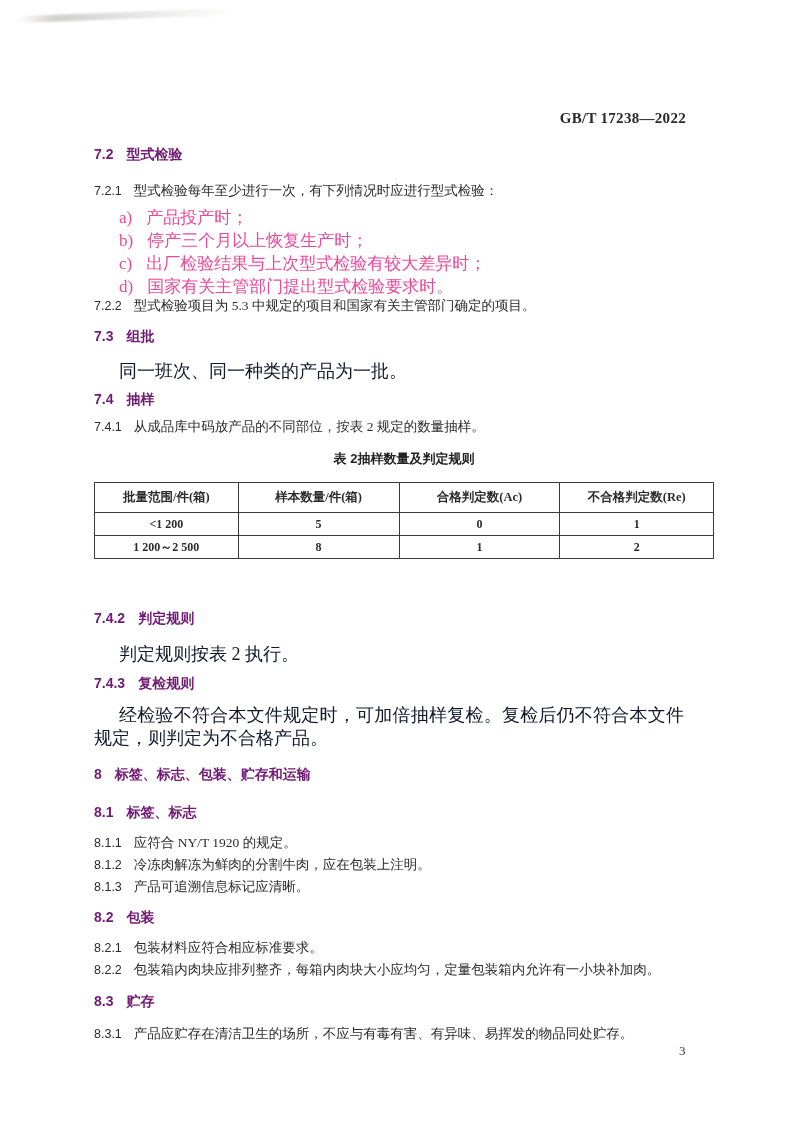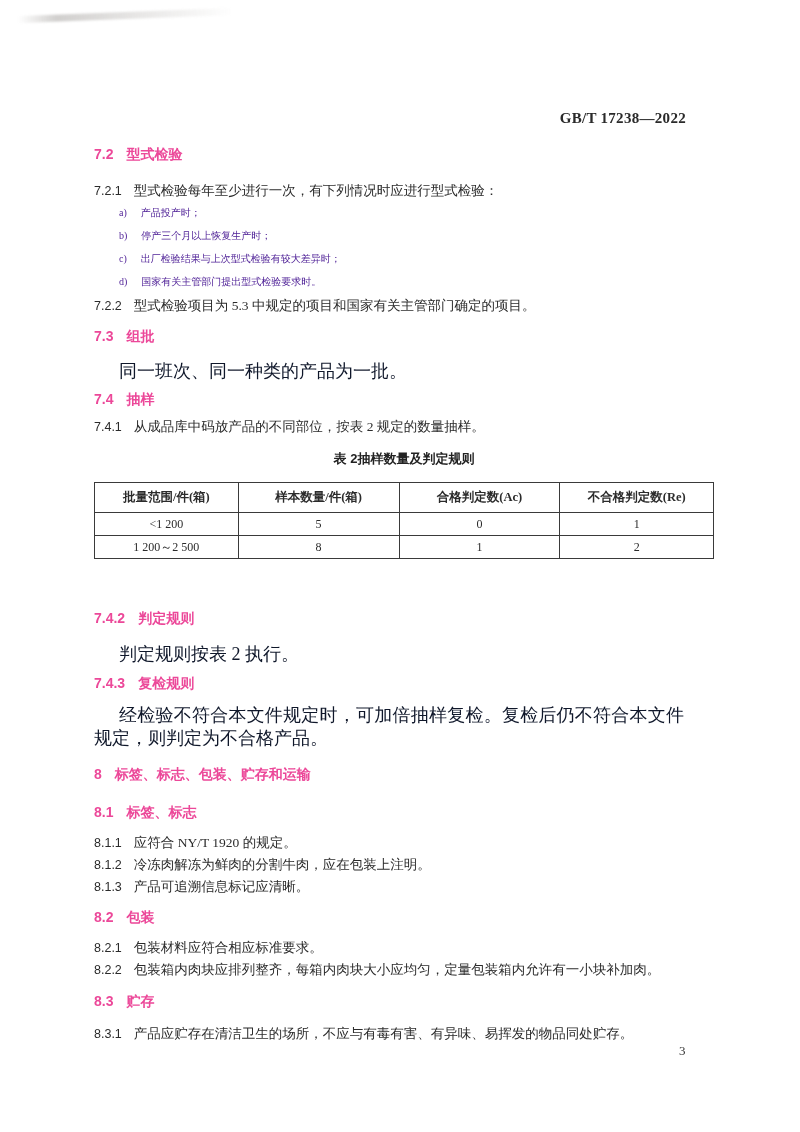--- a/index.html
+++ b/index.html
@@ -16,49 +16,49 @@
     transform:rotate(-2.2deg);filter:blur(1px);
   }
   .doc-header{
     position:absolute;top:110px;right:114px;
     font-size:15px;font-weight:bold;letter-spacing:0.3px;color:#2a2a2a;
   }
   .content{position:absolute;left:94px;top:0;width:622px;}
   .abs{position:absolute;left:0;}
   .heading{
     font-family:"Liberation Sans","DejaVu Sans",sans-serif;
-    font-weight:bold;font-size:14px;color:#ec4899;white-space:nowrap;
+    font-weight:bold;font-size:14px;color:#701a75;white-space:nowrap;
   }
   .heading .hnum{margin-right:13px;}
   .clause{font-size:13.5px;color:#2b2b2b;white-space:nowrap;}
   .clause .cnum{
     font-family:"Liberation Sans","DejaVu Sans",sans-serif;
     font-weight:normal;font-size:12.5px;margin-right:12px;
   }
   .para{font-size:18px;color:#0f172a;}
   .ind{padding-left:25px;}
   .wrap{white-space:normal;width:590px;text-align:justify;text-indent:25px;line-height:23px;}
-  .list-item{font-size:10px;color:#4c1d95;white-space:nowrap;padding-left:25px;}
+  .list-item{font-size:17px;color:#ec4899;white-space:nowrap;padding-left:25px;}
   .list-item .marker{margin-right:14px;}
   .caption{
     width:620px;text-align:center;
     font-family:"Liberation Sans","DejaVu Sans",sans-serif;
     font-weight:bold;font-size:13px;color:#222;
   }
   .caption .cap-label{margin-right:0;}
   table.t2{
     border-collapse:collapse;width:620px;table-layout:fixed;
     font-size:12px;color:#2b2b2b;
   }
   table.t2 th,table.t2 td{
     border:1px solid #3a3a3a;text-align:center;padding:0;
   }
   table.t2{border:1.5px solid #333;}
   table.t2 th{height:29px;font-weight:bold;font-size:12.5px;}
-  table.t2 td{height:22px;font-weight:normal;margin-top:44px;}
+  table.t2 td{height:22px;font-weight:bold;margin-top:44px;}
   .c1{width:23.2%;} .c2{width:26%;} .c3{width:26%;} .c4{width:24.8%;}
   .page-number{position:absolute;left:679px;top:1043px;font-size:13px;color:#333;}
 </style>
 </head>
 <body>
 
 <div class="page">
   <div class="smudge"></div>
 
   <div class="doc-header">GB/T 17238—2022</div>

